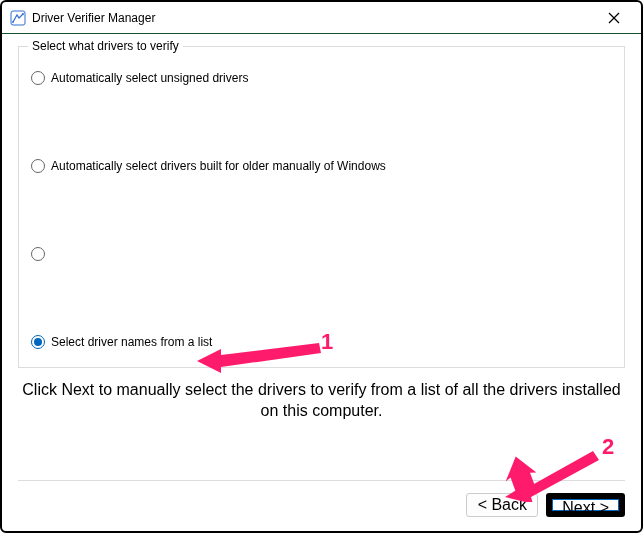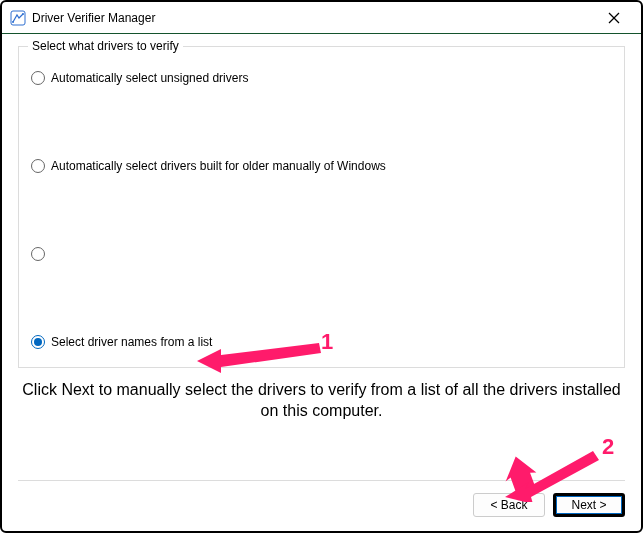--- a/index.html
+++ b/index.html
@@ -118,29 +118,29 @@
       position: absolute;
       right: 16px;
       bottom: 14px;
       display: flex;
       gap: 8px;
     }
     .btn {
       min-width: 72px;
       height: 24px;
       font-family: inherit;
-      font-size: 12px;
+      font-size: 16px;
       border: 1px solid #ccc;
       border-radius: 3px;
       background: #fdfdfd;
       cursor: pointer;
       padding: 0 10px;
     }
     .btn.default {
-      border: 3px solid #000000;
+      border: 6px solid #000000;
       box-shadow: inset 0 0 0 1px #0067c0;
     }
     
     .annot-arrow {
       position: absolute;
       pointer-events: none;
     }
     .annot-num {
       position: absolute;
       font-weight: 800;

